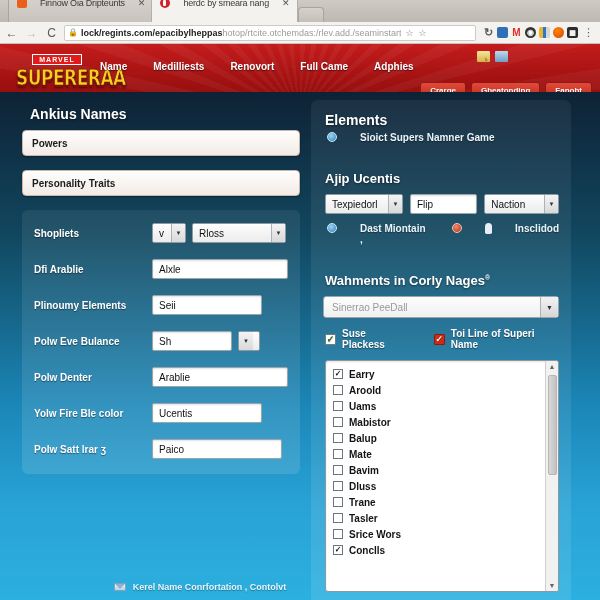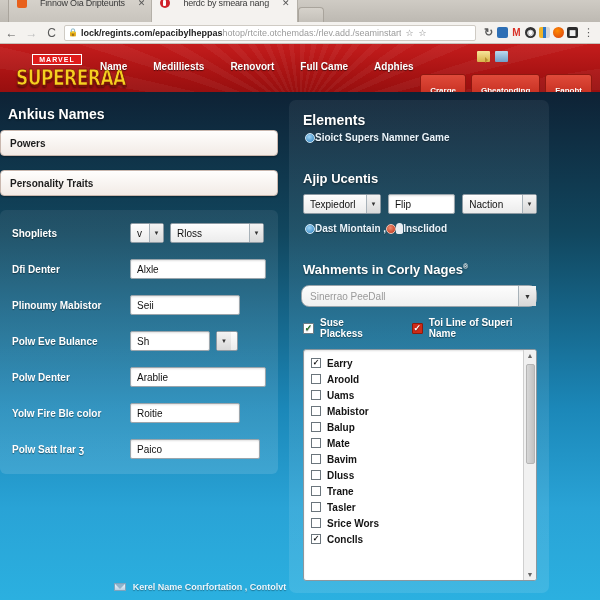--- a/index.html
+++ b/index.html
@@ -174,32 +174,32 @@
   .hdr-ico.blue { background: linear-gradient(#bcd9ef,#6f9fc8); }
   .header-btns {
     position: absolute; right: 8px; bottom: 4px;
     display: flex; gap: 5px;
   }
   .hbtn {
     font-size: 8px; font-weight: bold; color: #fff;
     background: linear-gradient(#e04a3a, #c02a1c);
     border: 1px solid #8f1810;
     border-radius: 3px 3px 0 0;
-    padding: 11px 9px 4px;
+    padding: 3px 9px 4px;
     text-shadow: 0 1px 1px rgba(0,0,0,0.4);
     white-space: nowrap;
   }
 
   
   .page {
     position: absolute;
     top: 92px; left: 0;
     width: 600px; height: 508px;
     background: linear-gradient(180deg,#0e2235 0%, #11475f 28%, #1b87b8 62%, #29a3d6 82%, #2bb0e0 100%);
-    padding: 8px 0;
+    padding: 8px 22px;
   }
   .columns { display: flex; gap: 11px; }
   .col-left { width: 278px; }
   .col-right { width: 260px; }
 
   .panel-title {
     font-size: 14px; font-weight: bold; color: #fff;
     text-shadow: 0 1px 2px rgba(0,0,0,0.5);
     margin: 6px 0 8px 8px;
   }
@@ -274,21 +274,21 @@
   .inp-80  { width: 80px; }
 
   
   .rpanel {
     background: linear-gradient(180deg, rgba(255,255,255,0.06), rgba(255,255,255,0.1));
     border-radius: 7px;
     padding: 12px;
     min-height: 455px;
   }
   .sub-line {
-    display: flex; align-items: flex-end; gap: 0;
+    display: flex; align-items: flex-start; gap: 23px;
     font-size: 10px; font-weight: bold; color: #eaf4fb;
     text-shadow: 0 1px 1px rgba(0,0,0,0.4);
     margin: 2px 0 0 4px;
   }
   .dot-ico {
     width: 10px; height: 10px; border-radius: 50%;
     background: radial-gradient(circle at 40% 35%, #9fd4f5, #2a7fbd);
     border: 1px solid #cfe7f7;
     flex: 0 0 10px;
   }
@@ -303,21 +303,21 @@
     text-shadow: 0 1px 2px rgba(0,0,0,0.5);
     margin: 28px 0 8px 2px;
   }
   .sec-title .sup { font-size: 7px; vertical-align: super; }
   .triple { display: flex; gap: 7px; margin-left: 2px; }
 
   .wide-sel {
     height: 22px; width: 100%;
     background: linear-gradient(#fdfdfd,#f0f0f0);
     border: 1px solid #9aa5ac;
-    border-radius: 8px;
+    border-radius: 3px;
     display: flex; align-items: center;
     padding-left: 8px;
     font-size: 10px; color: #9a9a9a;
     margin: 4px 0 10px;
   }
   .wide-sel .arrow {
     width: 18px; flex: 0 0 18px; height: 100%;
     margin-left: auto;
     background: linear-gradient(#f3f3f3,#d7d7d7);
     border-left: 1px solid #a8b2b9;
@@ -498,28 +498,28 @@
                 <span class="arrow">▼</span>
               </span>
               <span class="sel sel-mid">
                 <span class="cap">Rloss</span>
                 <span class="arrow">▼</span>
               </span>
             </span>
           </div>
 
           <div class="frow">
-            <span class="flabel">Dfi Denter</span>
+            <span class="flabel">Dfi Arablie</span>
             <span class="inp inp-140">
               <span>Alxle</span>
             </span>
           </div>
 
           <div class="frow">
-            <span class="flabel">Plinoumy Mabistor</span>
+            <span class="flabel">Plinoumy Elements</span>
             <span class="inp inp-110">
               <span>Seii</span>
             </span>
           </div>
 
           <div class="frow">
             <span class="flabel">Polw Eve Bulance</span>
             <span class="ctrl-wrap">
               <span class="inp inp-80">
                 <span>Sh</span>
@@ -533,21 +533,21 @@
           <div class="frow">
             <span class="flabel">Polw Denter</span>
             <span class="inp inp-140">
               <span>Arablie</span>
             </span>
           </div>
 
           <div class="frow">
             <span class="flabel">Yolw Fire Ble color</span>
             <span class="inp inp-110">
-              <span>Roitie</span>
+              <span>Ucentis</span>
             </span>
           </div>
 
           <div class="frow">
             <span class="flabel">Polw Satt lrar ʒ</span>
             <span class="inp inp-130">
               <span>Paico</span>
             </span>
           </div>
 

